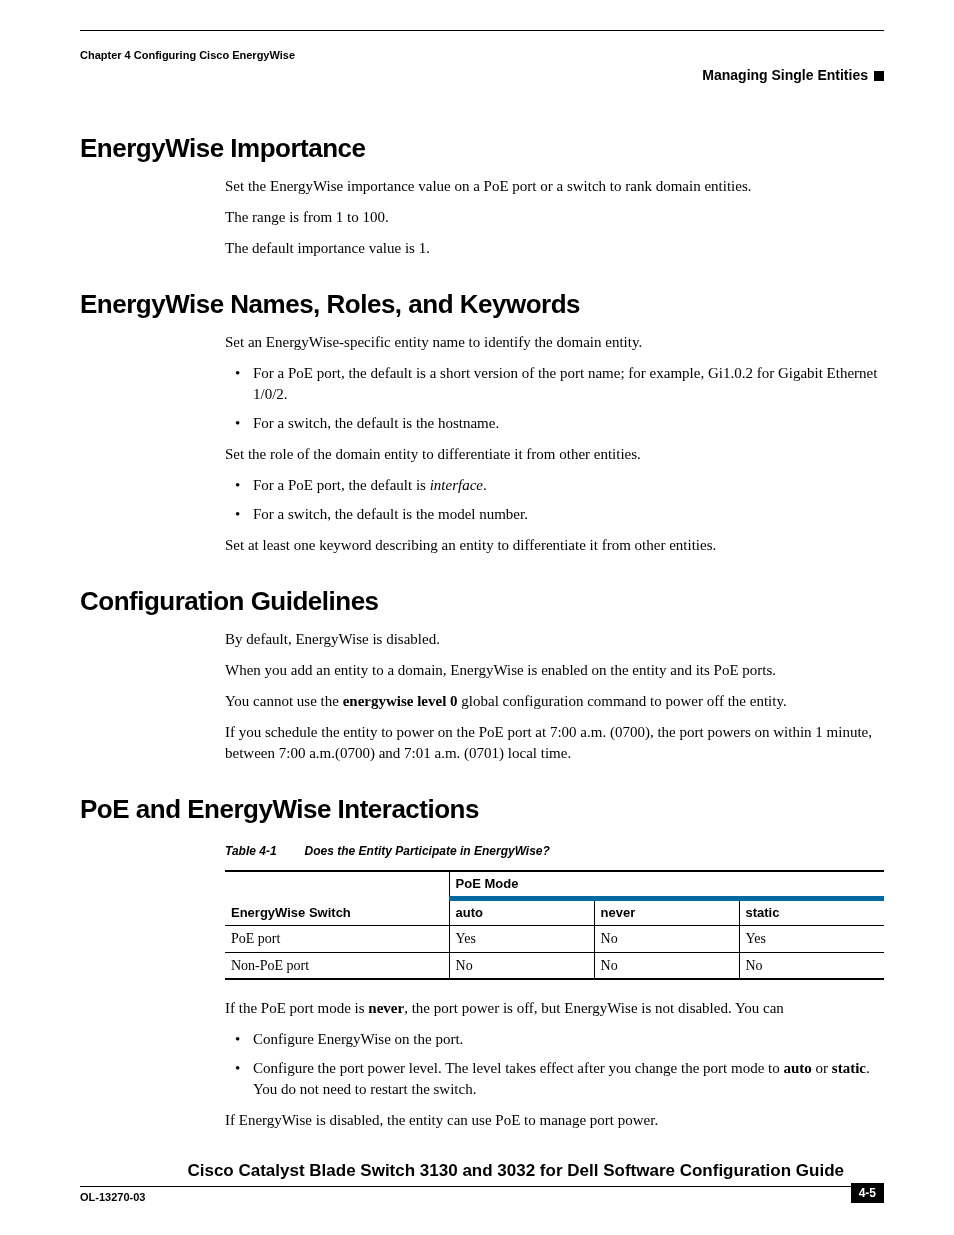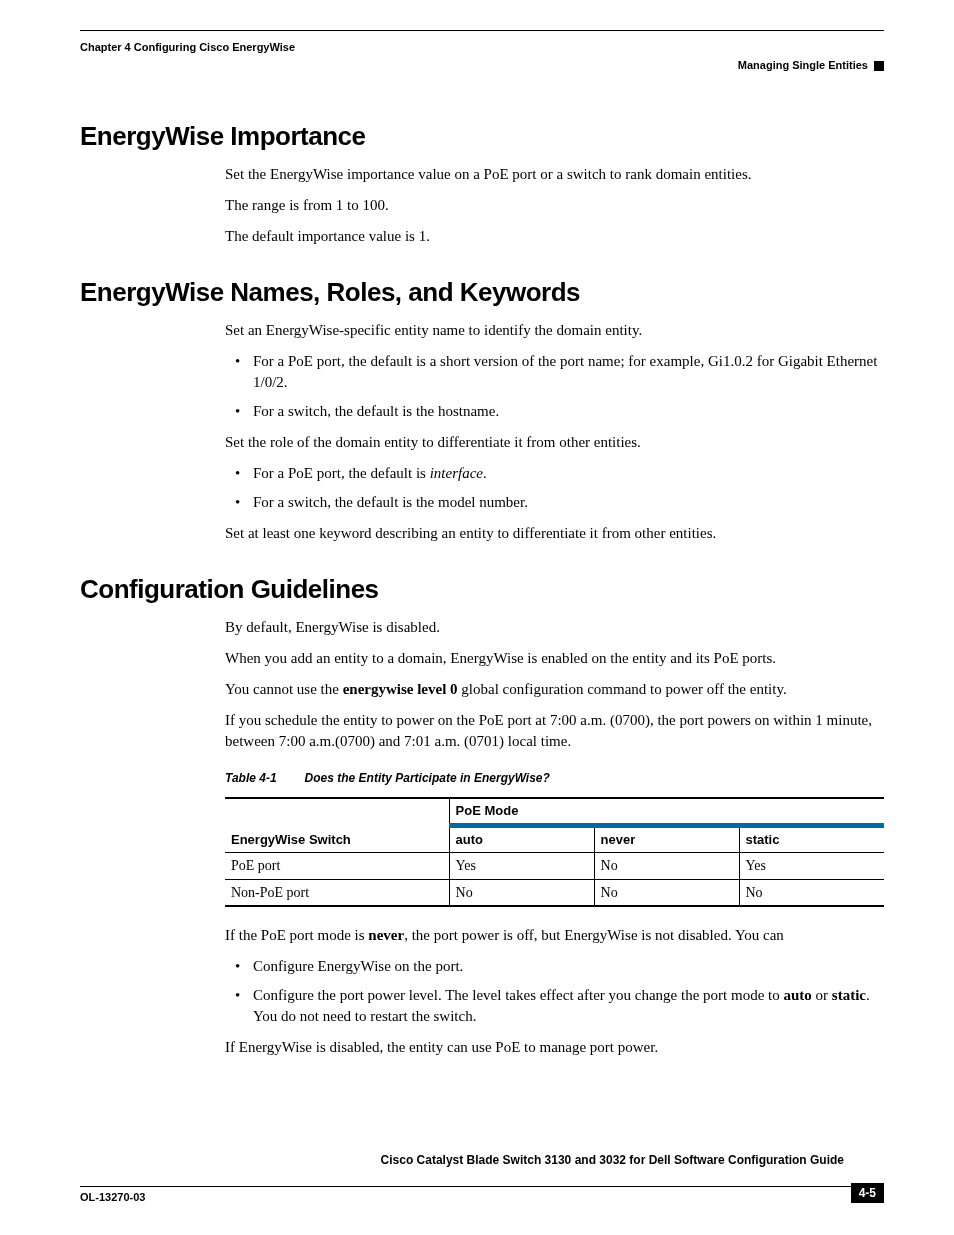--- a/index.html
+++ b/index.html
@@ -11,32 +11,32 @@
     width: 954px;
   }
   .page {
     padding: 30px 70px 40px 80px;
     box-sizing: border-box;
     position: relative;
     min-height: 1235px;
   }
   .running-head {
     border-top: 1px solid #000;
-    padding-top: 10px;
+    padding-top: 18px;
     display: flex;
     justify-content: space-between;
     font-family: Arial, Helvetica, sans-serif;
     font-size: 11px;
     font-weight: bold;
     margin-bottom: 6px;
   }
   .running-sub {
     text-align: right;
     font-family: Arial, Helvetica, sans-serif;
-    font-size: 11px;
+    font-size: 14px;
     font-weight: bold;
     margin-bottom: 50px;
     position: relative;
   }
   .running-sub .marker {
     display: inline-block;
     width: 10px;
     height: 10px;
     background: #000;
     vertical-align: middle;
@@ -118,23 +118,23 @@
   .footer {
     position: absolute;
     left: 80px;
     right: 70px;
     bottom: 30px;
   }
   .footer-line1 {
     border-bottom: 1px solid #000;
     text-align: right;
     font-family: Arial, Helvetica, sans-serif;
-    font-size: 12px;
-    font-weight: bold;
-    padding-bottom: 19px;
+    font-size: 17px;
+    font-weight: bold;
+    padding-bottom: 5px;
     padding-right: 40px;
   }
   .footer-line2 {
     display: flex;
     justify-content: space-between;
     align-items: center;
     font-family: Arial, Helvetica, sans-serif;
     font-size: 11px;
     font-weight: bold;
     padding-top: 2px;
@@ -190,20 +190,21 @@
   </div>
 
   <h2 class="section">Configuration Guidelines</h2>
   <div class="body-block">
     <p>By default, EnergyWise is disabled.</p>
     <p>When you add an entity to a domain, EnergyWise is enabled on the entity and its PoE ports.</p>
     <p><span>You cannot use the </span><span class="bold">energywise level 0</span><span> global configuration command to power off the entity.</span></p>
     <p>If you schedule the entity to power on the PoE port at 7:00 a.m. (0700), the port powers on within 1 minute, between 7:00 a.m.(0700) and 7:01 a.m. (0701) local time.</p>
   </div>
 
+  <h2 class="section">PoE and EnergyWise Interactions</h2>
   <div class="body-block">
     <div class="table-caption">
       <span class="tc-num">Table 4-1</span><span class="tc-title">Does the Entity Participate in EnergyWise?</span>
     </div>
     <table class="data">
       <thead>
         <tr class="r1">
           <th class="col-entity" rowspan="2" style="border-bottom:1px solid #000; vertical-align:bottom;">EnergyWise Switch</th>
           <th colspan="3" style="border-bottom:5px solid #0369a1;margin-top:21px;">PoE Mode</th>
         </tr>

